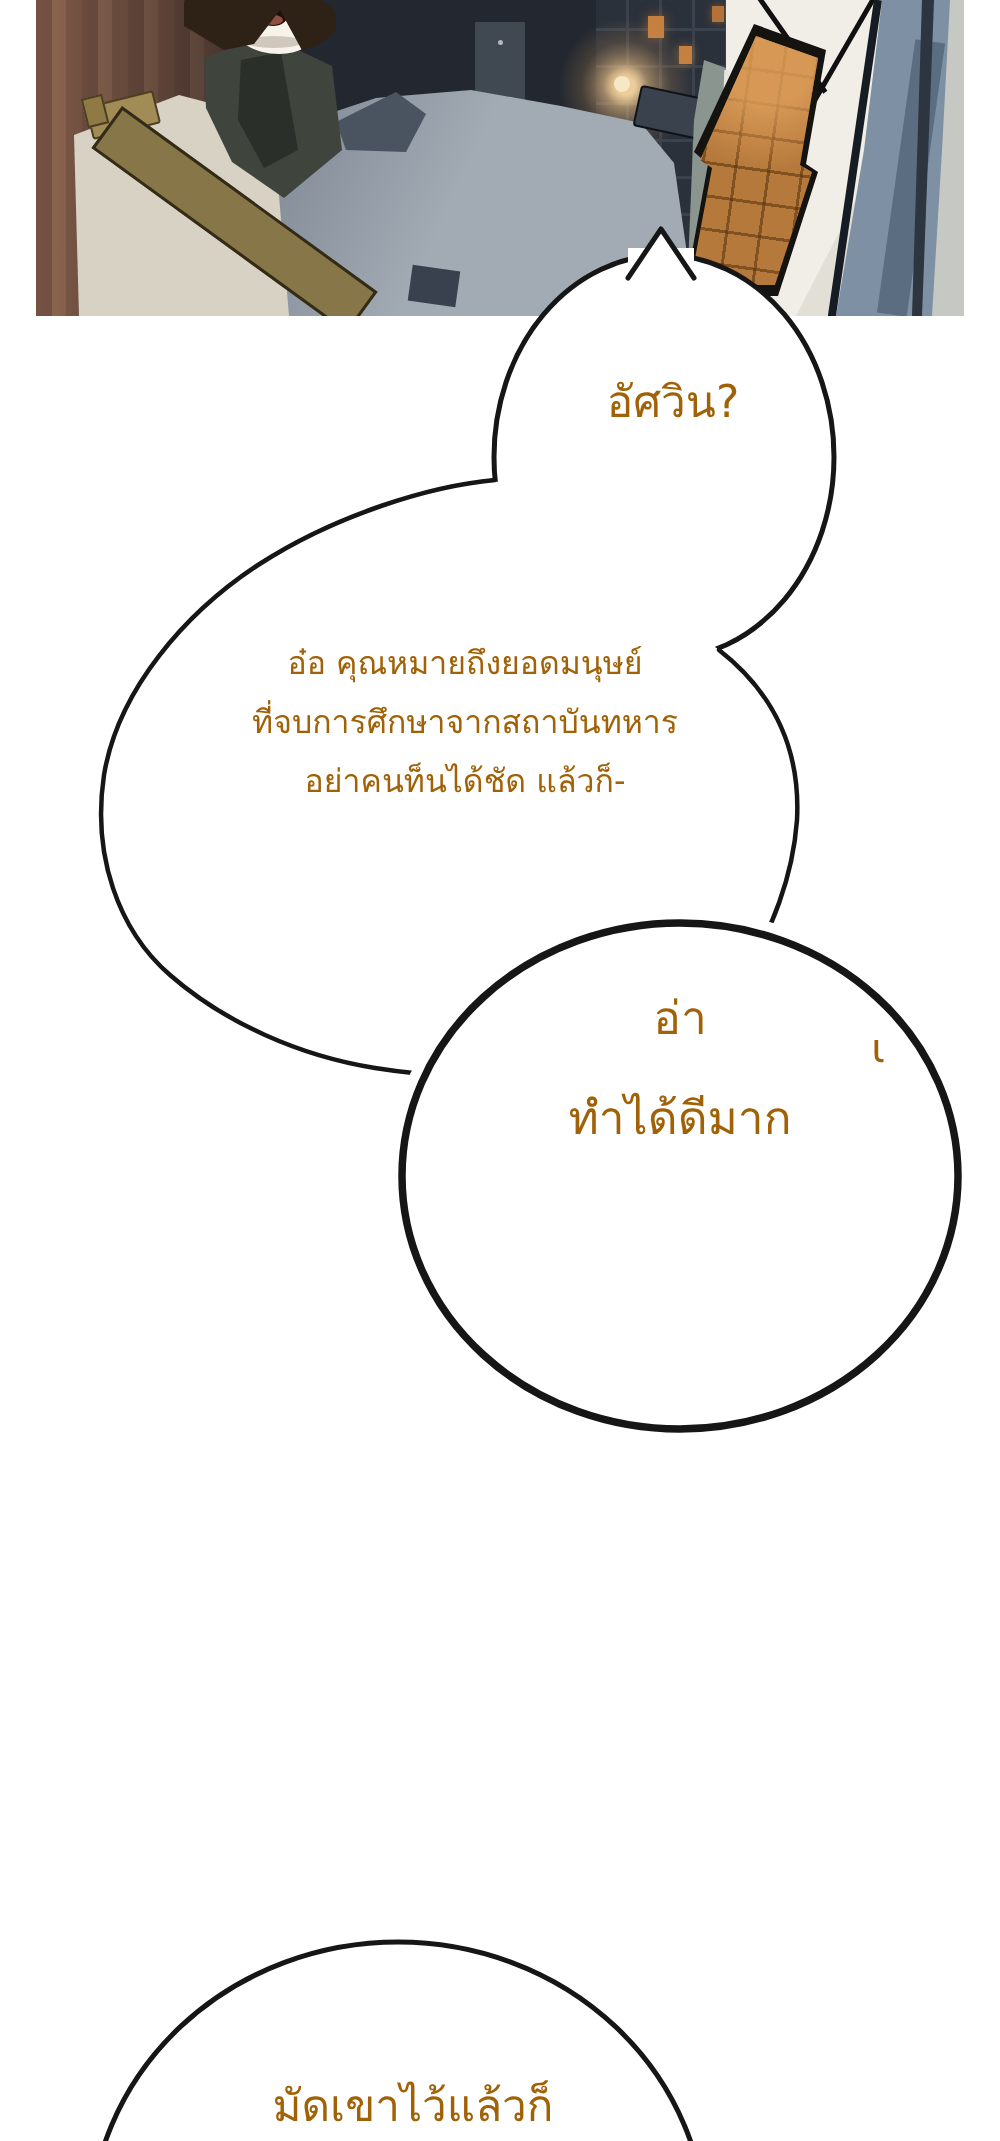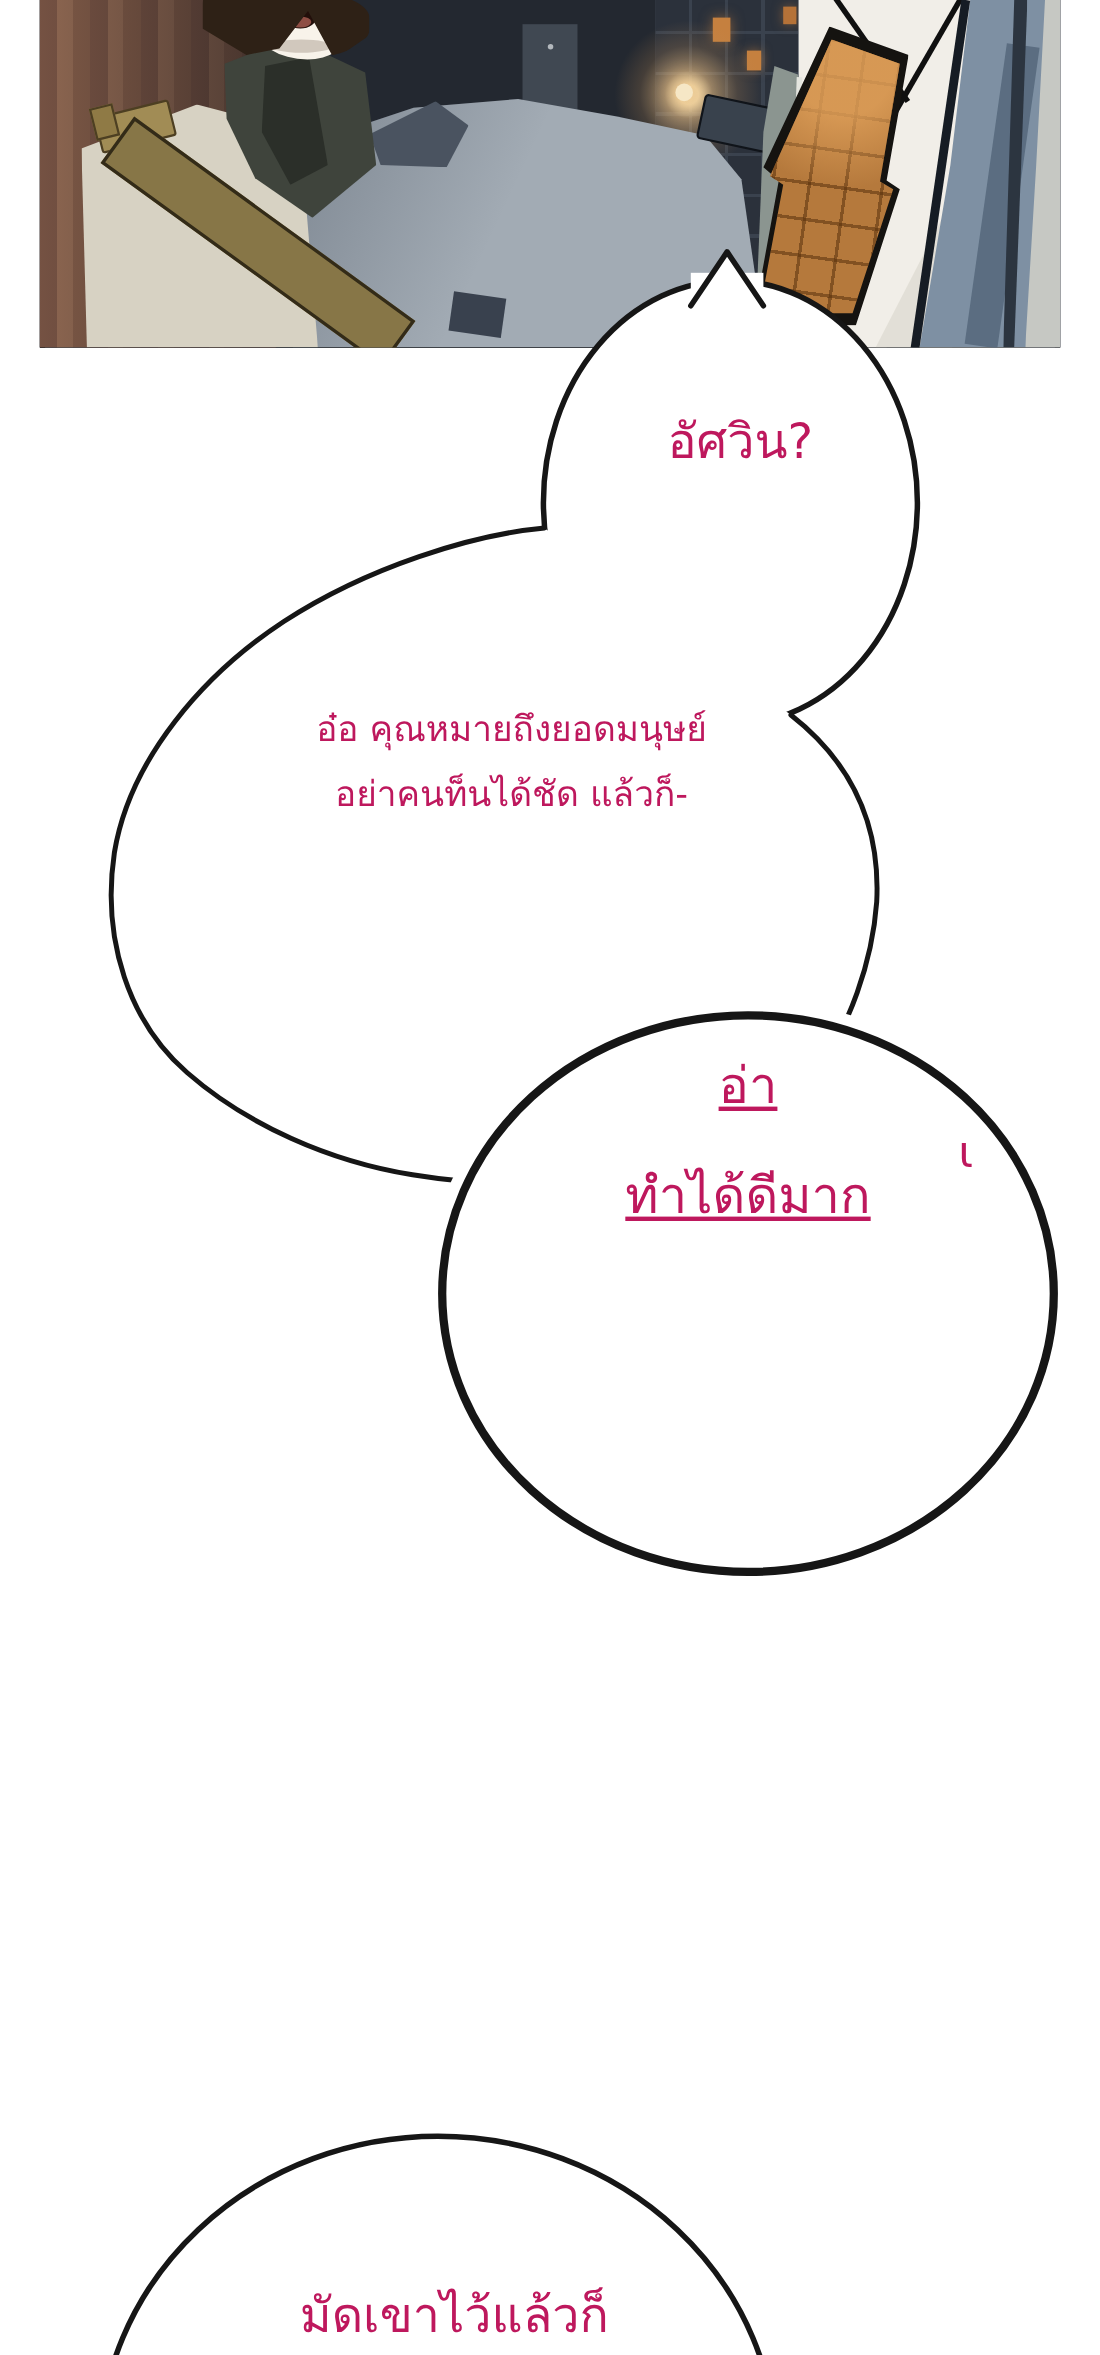--- a/index.html
+++ b/index.html
@@ -5,21 +5,21 @@
   html,body{margin:0;padding:0;background:#ffffff;}
   body{width:1000px;height:2141px;position:relative;overflow:hidden;
        font-family:"DejaVu Sans","Liberation Sans",sans-serif;}
   
   #panel{position:absolute;left:36px;top:0;width:928px;height:316px;background:#262c35;
          overflow:hidden;box-shadow:inset 5px 0 0 #0b0b0b,inset -5px 0 0 #0b0b0b,inset 0 -6px 0 #0b0b0b;z-index:1;}
   #panel .pp{position:absolute;}
   
   #bubbles{position:absolute;left:0;top:0;width:1000px;height:2141px;z-index:5;pointer-events:none;}
   
-  .t{position:absolute;z-index:10;color:#be185d;text-align:center;white-space:nowrap;}
+  .t{position:absolute;z-index:10;color:#a16207;text-align:center;white-space:nowrap;}
   .b2line{height:59px;line-height:59px;}
   .b3line{height:100px;line-height:100px;}
 </style>
 </head>
 <body>
 
 <div id="panel">
 
   <div class="pp" style="left:0;top:0;width:215px;height:316px;
               background:repeating-linear-gradient(90deg,#7b5646 0 16px,#956c55 16px 30px,#855e4a 30px 46px);"></div>
@@ -116,22 +116,23 @@
   <ellipse cx="680" cy="1176" rx="292" ry="267" fill="#ffffff"></ellipse>
   <ellipse cx="680" cy="1176" rx="278" ry="253" fill="#ffffff" stroke="#161616" stroke-width="7.5"></ellipse>
 
   <ellipse cx="398" cy="2232" rx="308" ry="290" fill="#ffffff" stroke="#161616" stroke-width="5"></ellipse>
 </svg>
 
 <div class="t" style="left:513px;top:372px;width:320px;font-size:44px;line-height:60px;">อัศวิน?</div>
 
 <div class="t" style="left:115px;top:634px;width:700px;font-size:32px;">
   <div class="b2line">อ๋อ คุณหมายถึงยอดมนุษย์</div>
+  <div class="b2line">ที่จบการศึกษาจากสถาบันทหาร</div>
   <div class="b2line">อย่าคนท็นได้ชัด แล้วก็-</div>
 </div>
 
-<div class="t" style="left:430px;top:937px;width:500px;font-size:46px;text-decoration:underline;">
+<div class="t" style="left:430px;top:968px;width:500px;font-size:46px;">
   <div class="b3line">อ่า</div>
   <div class="b3line">ทำได้ดีมาก</div>
 </div>
 <div class="t" style="left:858px;top:1026px;width:40px;font-size:40px;line-height:44px;">ι</div>
 
 <div class="t" style="left:163px;top:2078px;width:500px;font-size:44px;line-height:56px;">มัดเขาไว้แล้วก็</div>
 
 </body></html>

